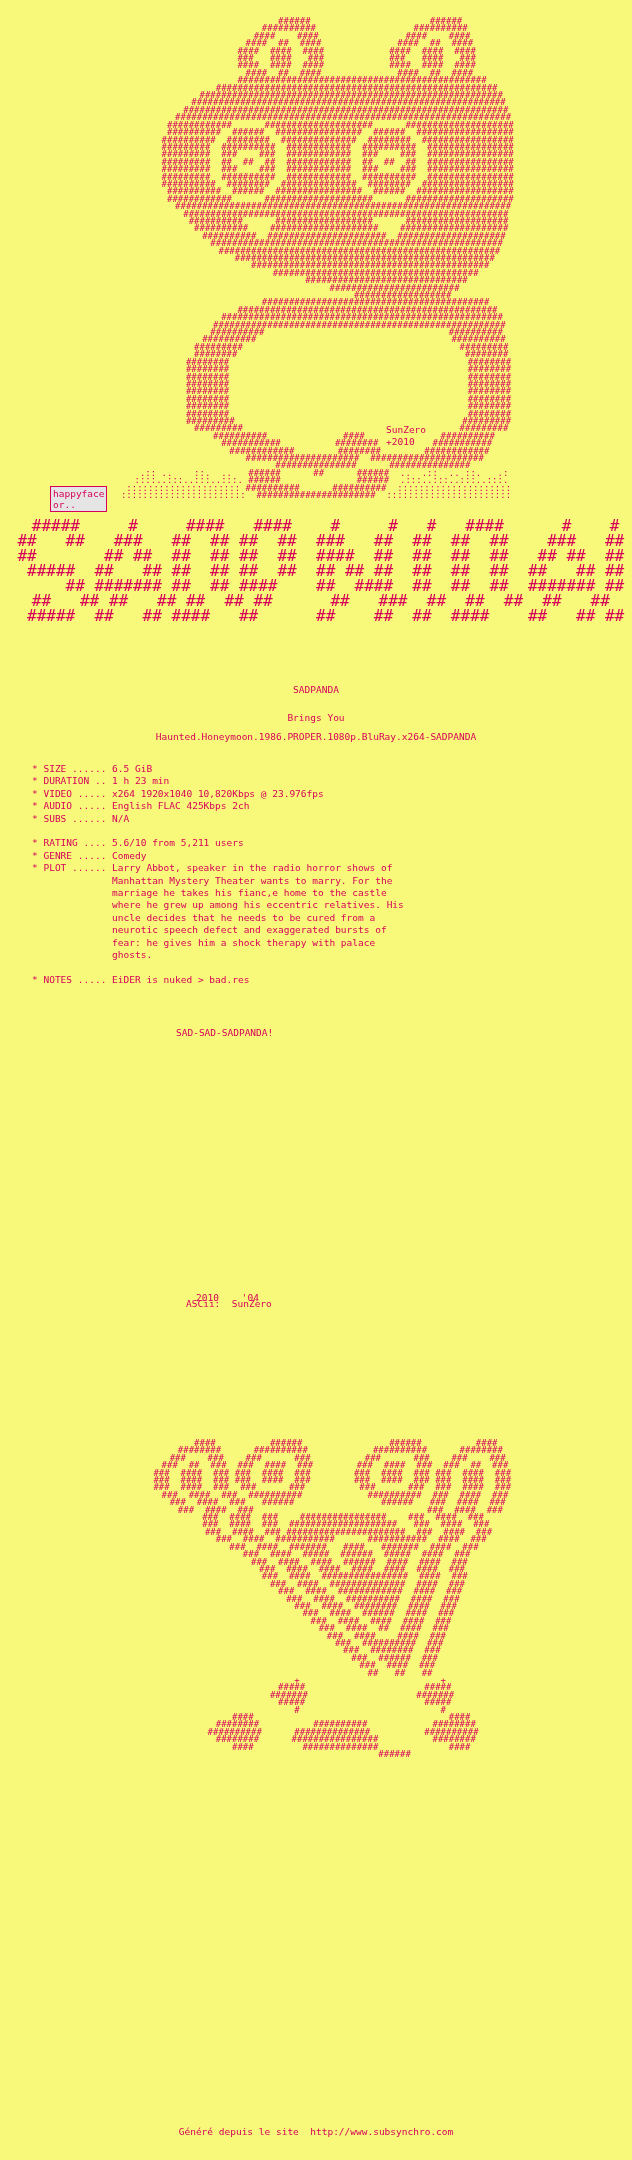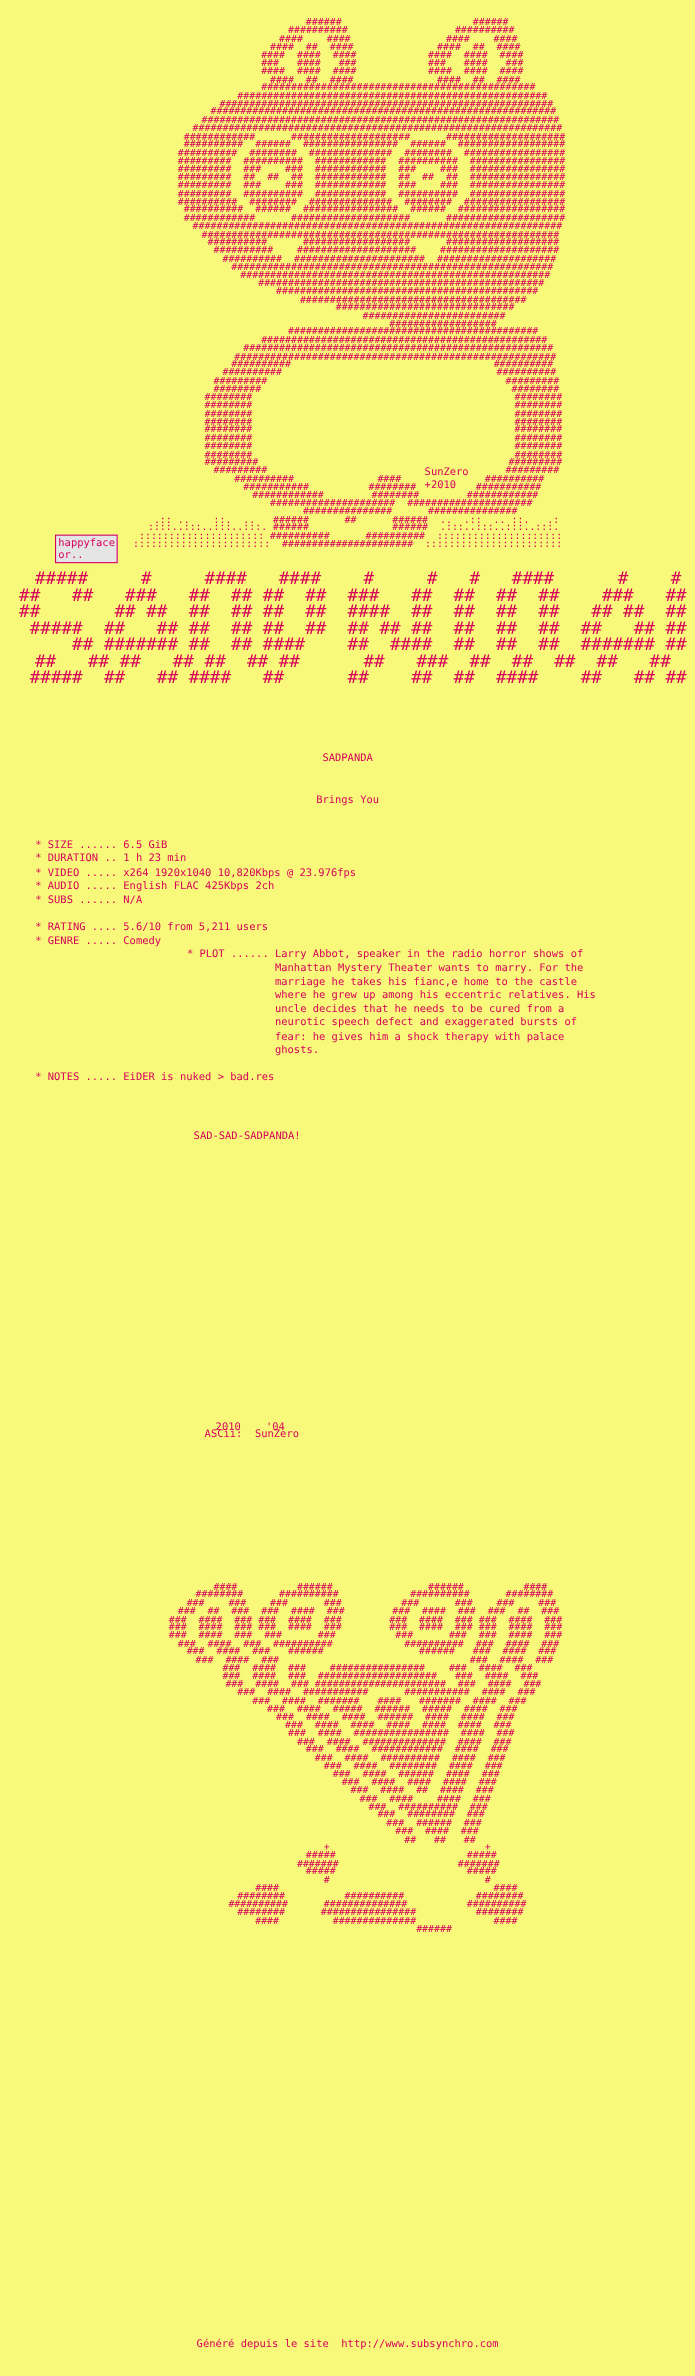--- a/index.html
+++ b/index.html
@@ -76,21 +76,21 @@
     line-height: 14px;
     white-space: pre;
     color: #d6005a;
   }
   #title-block {
     position: absolute;
     top: 683px;
     left: 0;
     width: 632px;
   }
-  #title-block .t1 { margin-bottom: 24px; text-align: center; }
+  #title-block .t1 { margin-bottom: 14px; text-align: center; }
   #release-line {
     position: absolute;
     top: 731px;
     left: 0;
     width: 632px;
     text-align: center;
     font-size: 9.5px;
     white-space: pre;
     color: #d6005a;
   }
@@ -99,21 +99,21 @@
     position: absolute;
     top: 763px;
     left: 32px;
     width: 570px;
     font-size: 9.5px;
     line-height: 12.4px;
     color: #d6005a;
   }
   .info-row { white-space: pre; }
   .info-gap { height: 12.4px; }
-  .plot-wrap { display: flex; justify-content: flex-end; }
+  .plot-wrap { display: flex; }
   .plot-label { white-space: pre; flex: 0 0 auto; }
   .plot-text {
     white-space: pre-wrap;
     width: 352px;
     line-height: 12.4px;
   }
 
   #footer {
     position: absolute;
     top: 2126px;
@@ -236,20 +236,21 @@
       ## ####### ##  ## ####    ##  ####  ##  ##  ##  ####### ##
  ##   ## ##   ## ##  ## ##      ##   ###  ##  ##  ##  ##   ##
   #####  ##   ## ####   ##      ##    ##  ##  ####    ##   ## ##</pre>
   </div>
 
   <div id="title-block">
     <div class="center-line t1">SADPANDA</div>
     <div class="center-line">Brings You</div>
   </div>
 
+  <div id="release-line">Haunted.Honeymoon.1986.PROPER.1080p.BluRay.x264-SADPANDA</div>
 
   <div id="info-block">
     <div class="info-row"><span>* SIZE ......</span> <span>6.5 GiB</span></div>
     <div class="info-row"><span>* DURATION ..</span> <span>1 h 23 min</span></div>
     <div class="info-row"><span>* VIDEO .....</span> <span>x264 1920x1040 10,820Kbps @ 23.976fps</span></div>
     <div class="info-row"><span>* AUDIO .....</span> <span>English FLAC 425Kbps 2ch</span></div>
     <div class="info-row"><span>* SUBS ......</span> <span>N/A</span></div>
 
     <div class="info-gap"></div>
 

